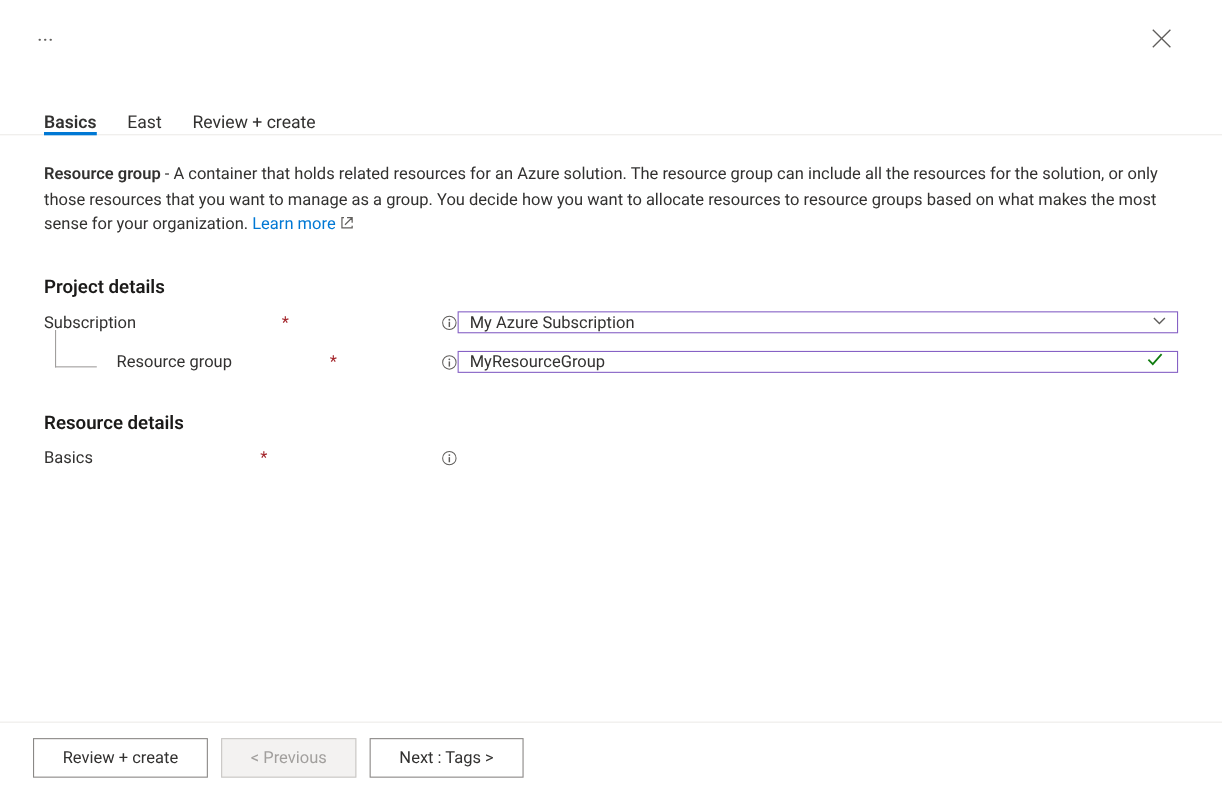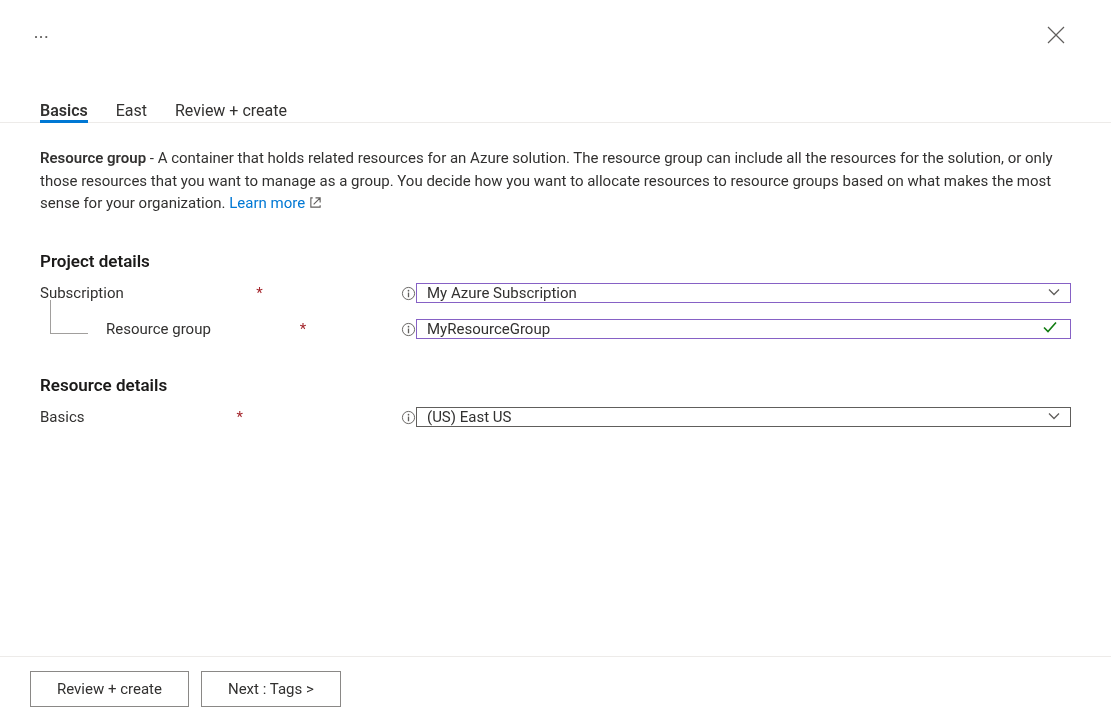--- a/index.html
+++ b/index.html
@@ -279,29 +279,20 @@
       <span>Basics</span>
       <span class="required-asterisk">*</span>
       <span class="info-icon">
         <svg width="15" height="15" viewBox="0 0 16 16">
             <circle cx="8" cy="8" r="6.5" stroke="#605e5c" stroke-width="1" fill="none"></circle>
             <circle cx="8" cy="5" r="0.9" fill="#605e5c"></circle>
             <rect x="7.3" y="7" width="1.4" height="5" fill="#605e5c"></rect>
           </svg>
       </span>
     </div>
-    <div class="field-control">
-      <div class="select-box">
-        <span>(US) East US</span>
-      </div>
-      <span class="chevron-down">
-        <svg width="14" height="14" viewBox="0 0 14 14">
-            <path d="M2 5 L7 10 L12 5" stroke="#605e5c" stroke-width="1.3" fill="none"></path>
-          </svg>
-      </span>
-    </div>
   </div>
 </div>
 
 <div class="footer">
   <button class="btn">Review + create</button>
+  <button class="btn disabled">&lt; Previous</button>
   <button class="btn">Next : Tags &gt;</button>
 </div>
 
 </body></html>

